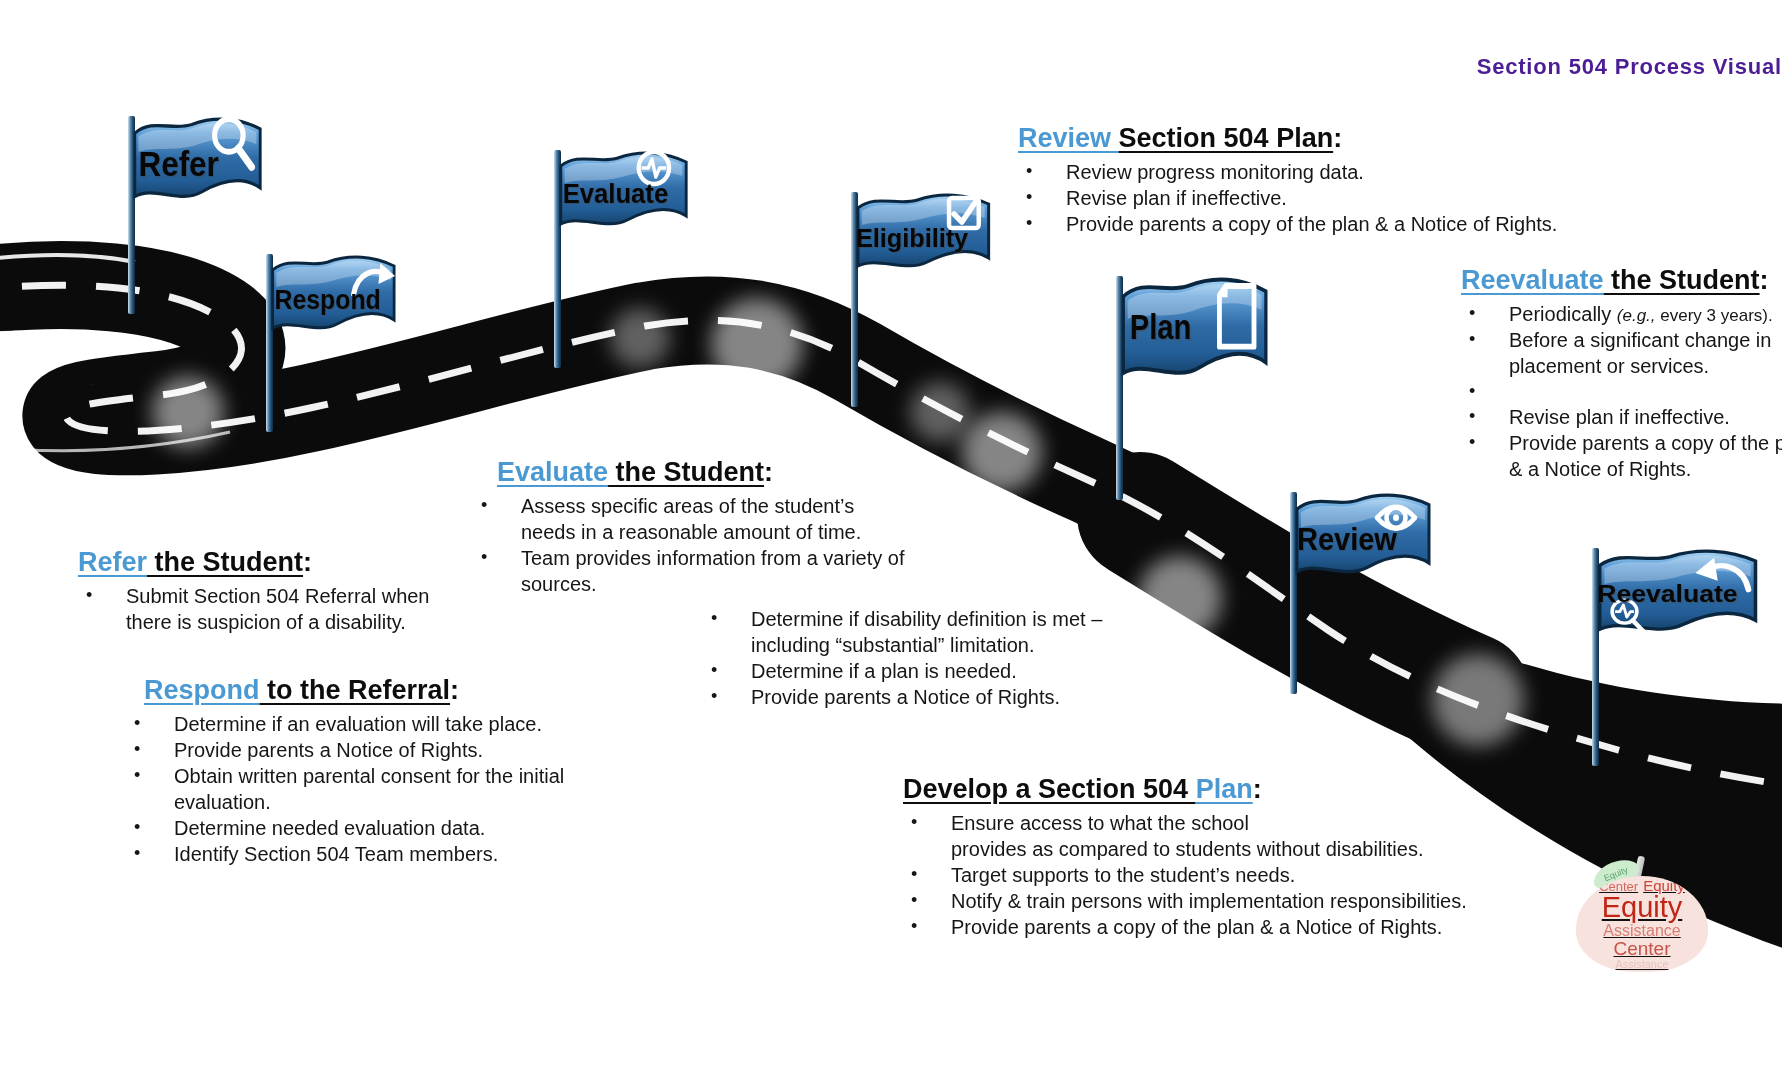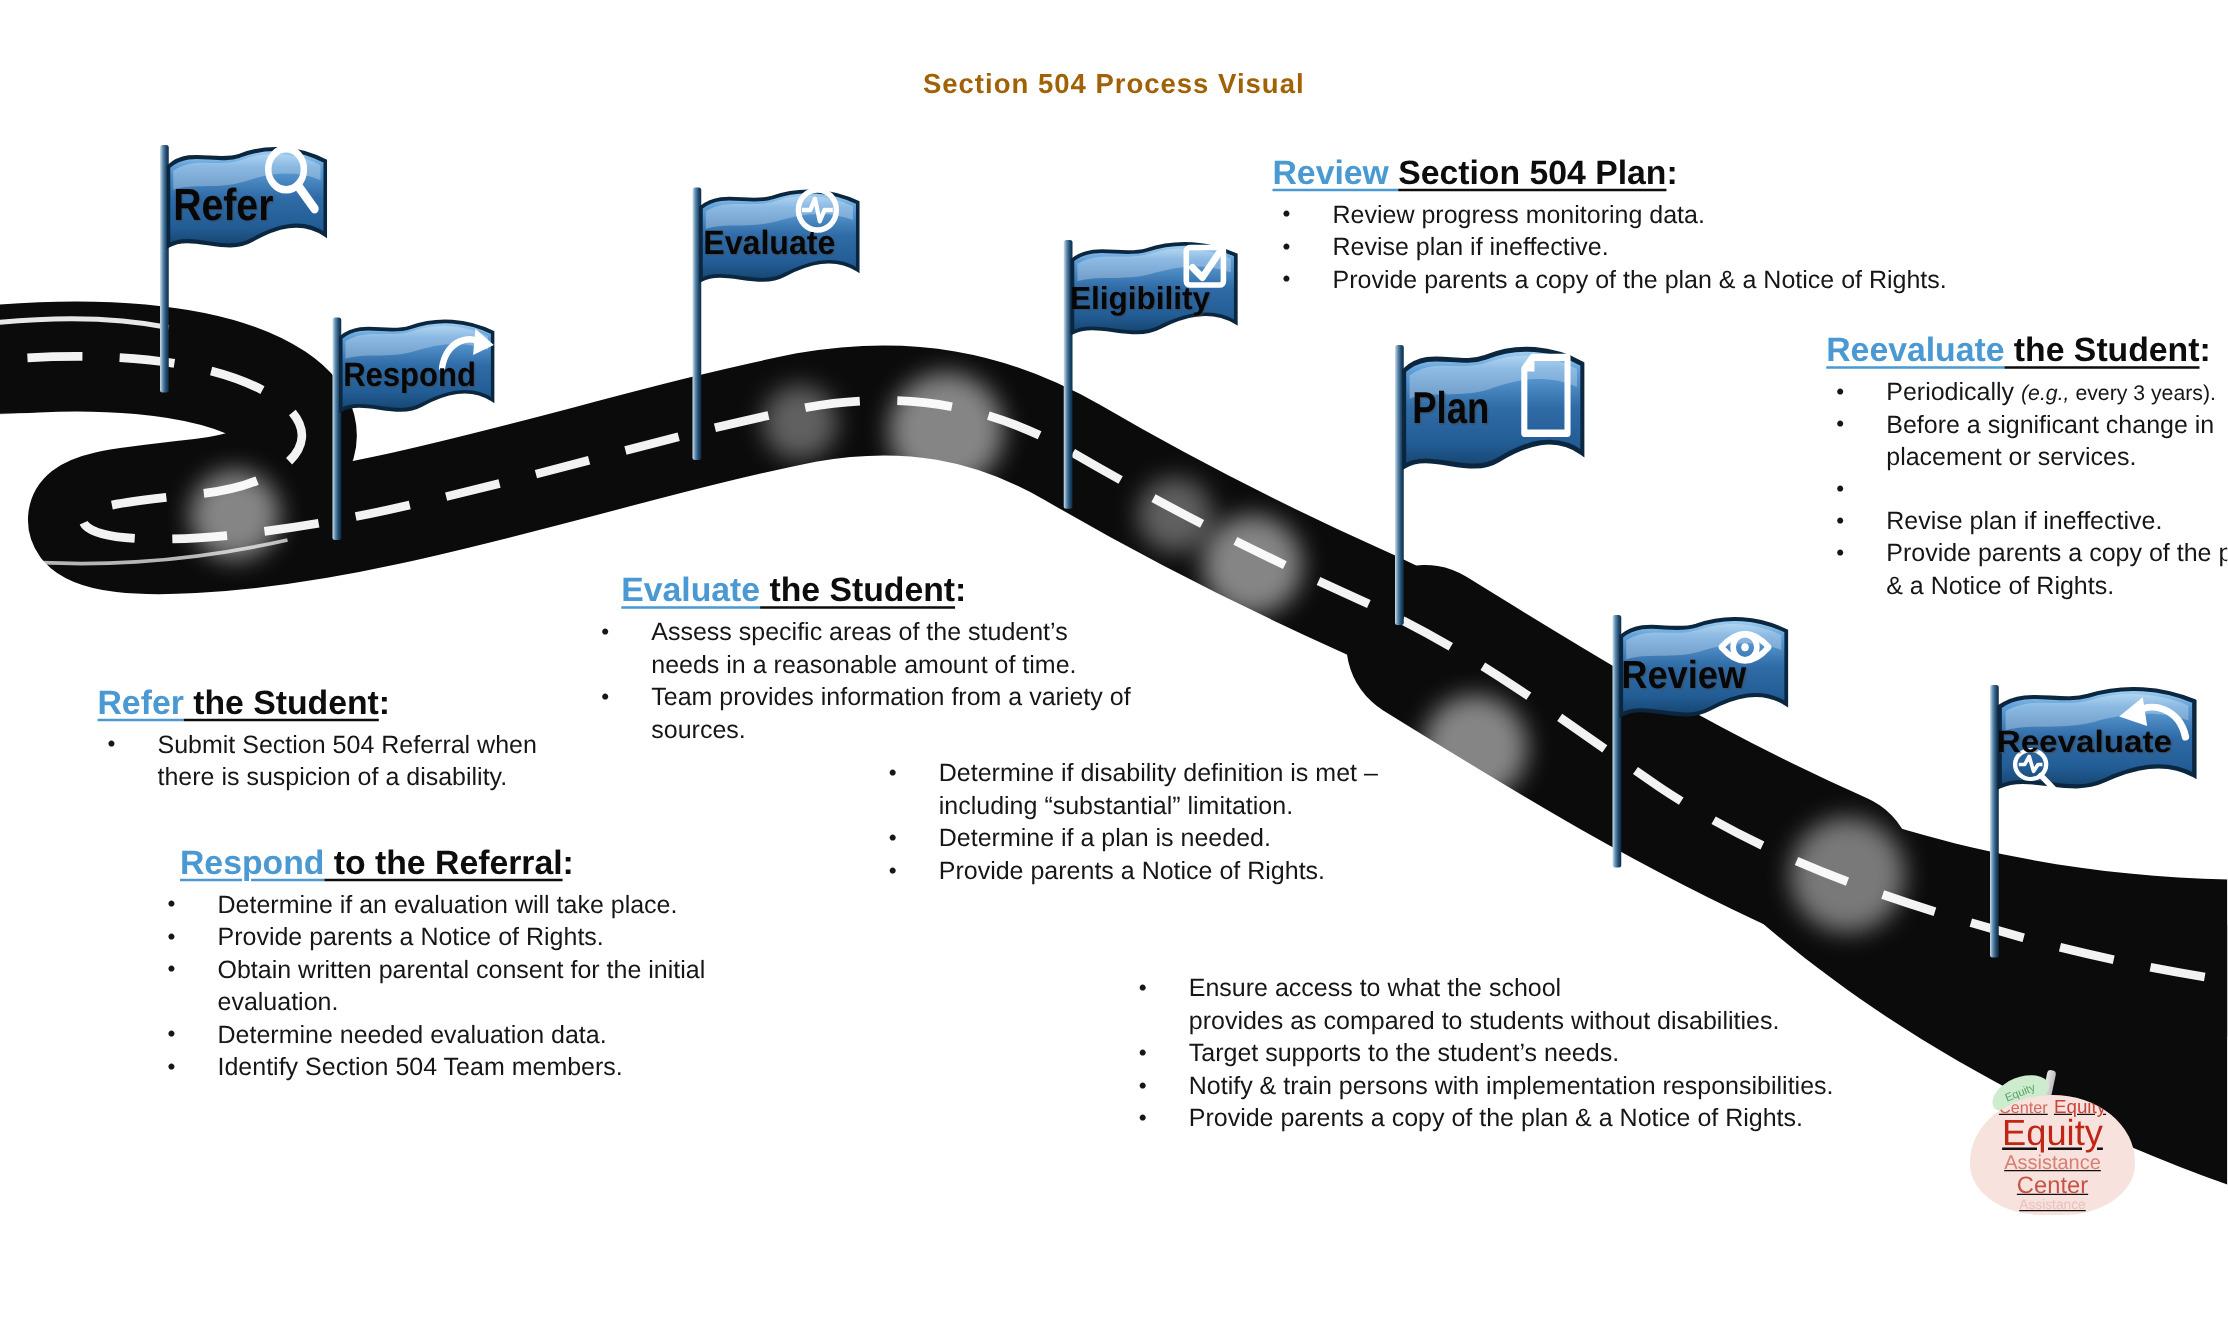--- a/index.html
+++ b/index.html
@@ -1,19 +1,19 @@
 <!DOCTYPE html>
 <html><head>
 <meta charset="utf-8">
 <style>
   html,body{margin:0;padding:0;background:#ffffff;}
   .canvas{position:relative;width:1782px;height:1071px;background:#ffffff;overflow:hidden;
           font-family:"Liberation Sans", sans-serif;color:#111;}
-  .title{position:absolute;top:54px;left:0;width:100%;text-align:center;
-         font-size:22px;font-weight:bold;letter-spacing:0.8px;color:#a16207;}
+  .title{position:absolute;top:54px;left:0;width:100%;text-align:right;
+         font-size:22px;font-weight:bold;letter-spacing:0.8px;color:#4c1d95;}
   .road-svg{position:absolute;left:0;top:0;width:1782px;height:1071px;}
   .flag-label{font-family:"Liberation Sans",sans-serif;font-weight:bold;fill:#070707;
               filter:drop-shadow(1.5px 1.5px 0 rgba(70,70,70,0.55));}
   
   .sec{position:absolute;}
   .sec-heading{font-size:27px;font-weight:bold;line-height:1.2;color:#0d0d0d;white-space:nowrap;}
   .sec-heading .hpart{text-decoration:underline;text-underline-offset:4px;text-decoration-thickness:2px;}
   .sec-heading .blue{color:#4a99d3;}
   .sec-bullets{list-style:none;margin:5px 0 0 0;padding:0 0 0 8px;}
   .sec-bullets li{display:flex;font-size:20px;line-height:1.3;color:#161616;}
@@ -287,20 +287,21 @@
           <span class="mark">•</span>
           <span class="btxt">Determine if a plan is needed.</span>
         </li>
         <li>
           <span class="mark">•</span>
           <span class="btxt">Provide parents a Notice of Rights.</span>
         </li>
       </ul>
   </div>
   <div class="sec s6">
+    <div class="sec-heading"><span class="hpart">Develop a Section 504 </span><span class="hpart blue">Plan</span><span>:</span></div>
     <ul class="sec-bullets">
         <li>
           <span class="mark">•</span>
           <span class="btxt"><span>Ensure access to what the school provides</span><span class="nw">&nbsp;as compared to students without disabilities.</span></span>
         </li>
         <li>
           <span class="mark">•</span>
           <span class="btxt">Target supports to the student’s needs.</span>
         </li>
         <li>

